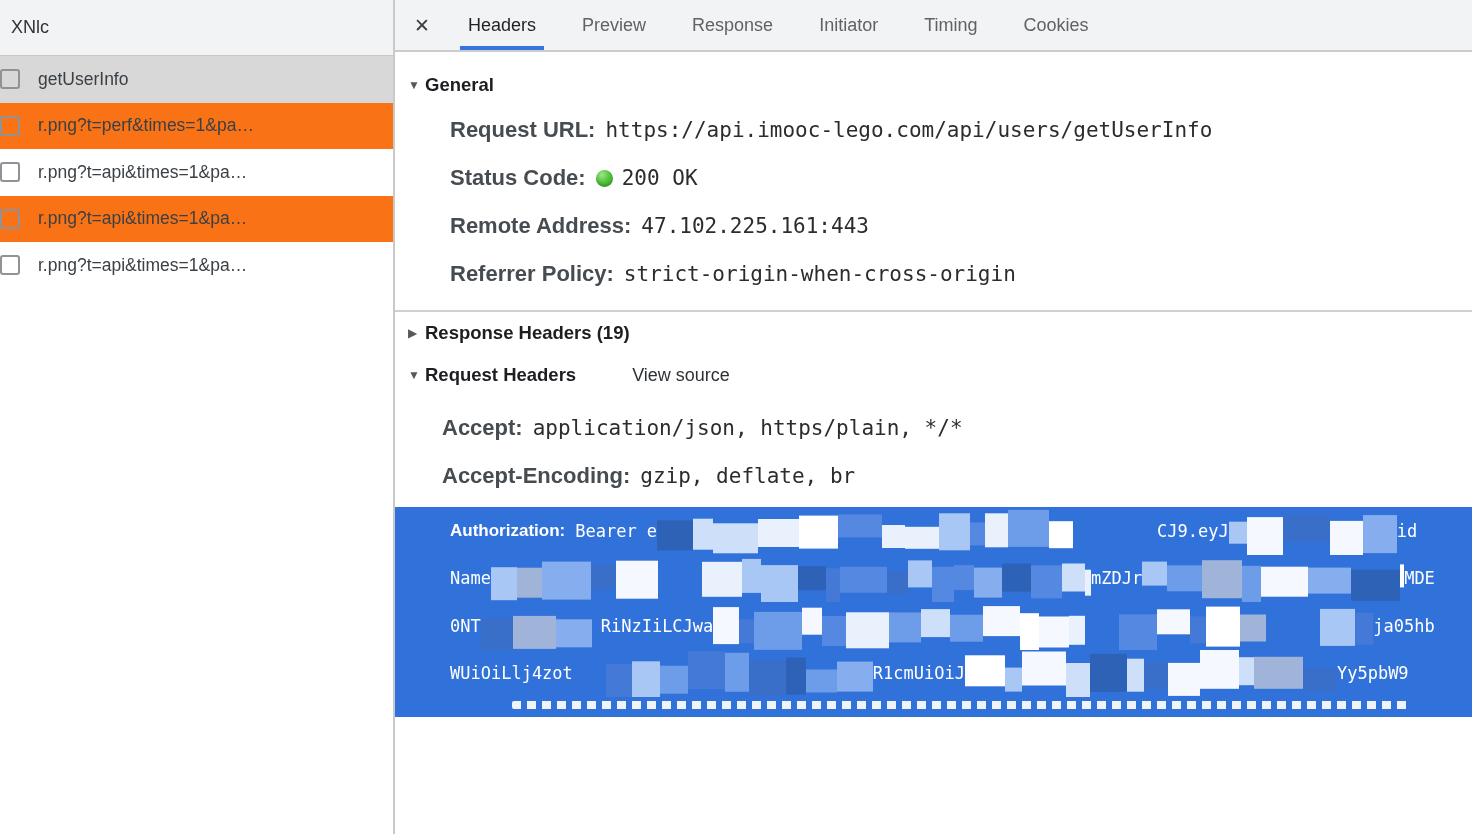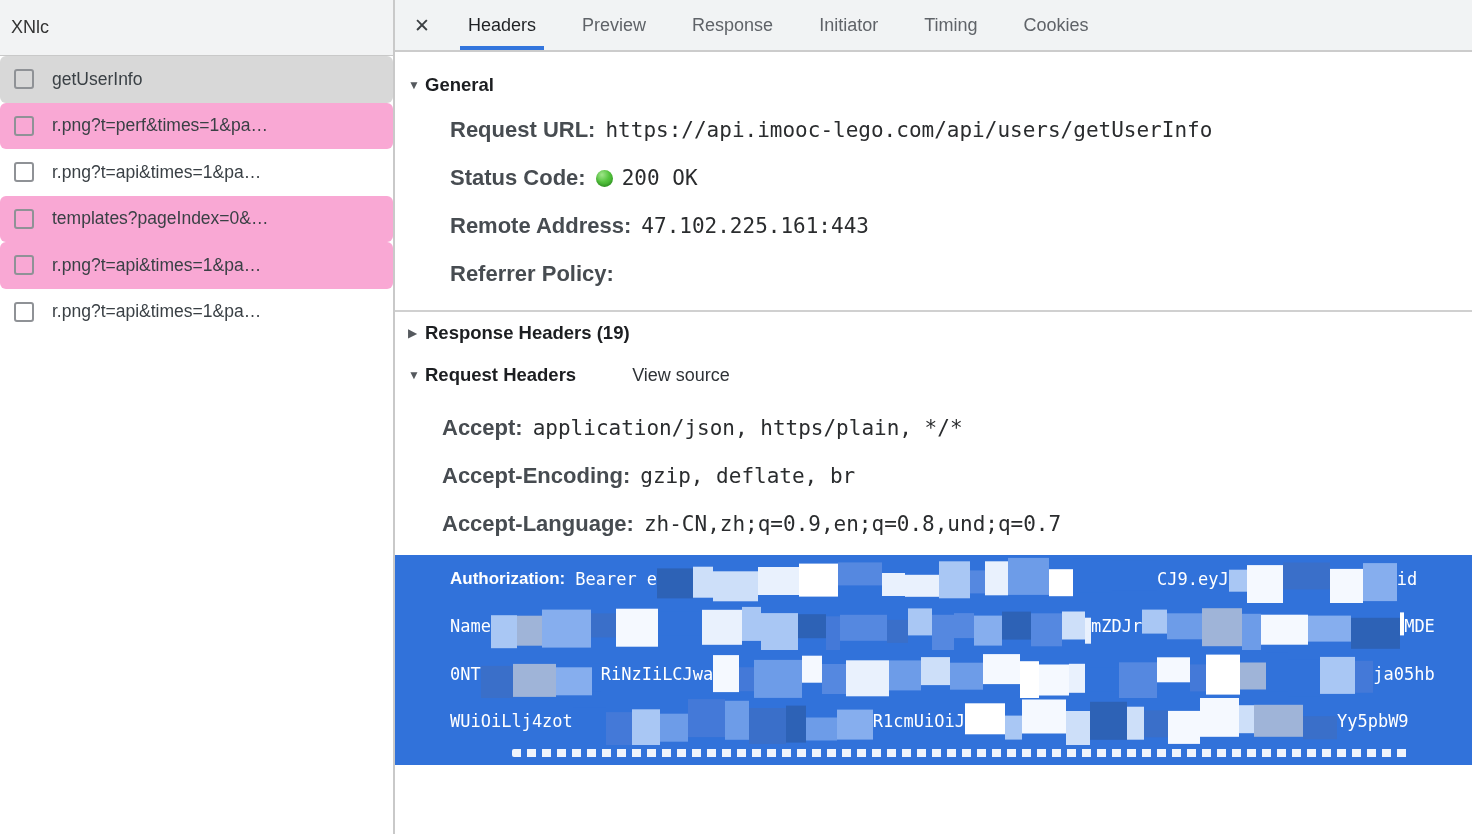--- a/index.html
+++ b/index.html
@@ -3,23 +3,23 @@
 <meta charset="utf-8">
 <style>
   html,body{margin:0;padding:0;width:1472px;height:834px;overflow:hidden;
     font-family:"Liberation Sans",sans-serif;background:#fff;}
   .app{display:flex;width:1472px;height:834px;}
 
   
   .left{flex:0 0 395px;width:395px;border-right:2px solid #c9c9c9;box-sizing:border-box;}
   .left-header{height:56px;background:#f2f3f4;border-bottom:1px solid #c9c9c9;
     display:flex;align-items:center;padding-left:11px;font-size:18px;color:#333;box-sizing:border-box;}
-  .row{height:46.5px;display:flex;align-items:center;padding-left:14px;
-    font-size:17.5px;color:#3a4045;box-sizing:border-box;cursor:default;white-space:nowrap;overflow:hidden;border-radius:6px;}
-  .row.alt{background:#f9a8d4;}
+  .row{height:46.5px;display:flex;align-items:center;padding-left:0;
+    font-size:17.5px;color:#3a4045;box-sizing:border-box;cursor:default;white-space:nowrap;overflow:hidden;}
+  .row.alt{background:#f97316;}
   .row.selected{background:#d8d8d8;}
   .checkbox{flex:none;width:20px;height:20px;border:2px solid #8f9296;border-radius:3px;
     margin-right:18px;background:transparent;box-sizing:border-box;}
   .row-label{overflow:hidden;text-overflow:ellipsis;}
 
   
   .right{flex:1;display:flex;flex-direction:column;min-width:0;}
   .tabbar{flex:none;height:52px;background:#f1f3f4;border-bottom:2px solid #cccccc;
     display:flex;align-items:stretch;box-sizing:border-box;}
   .close{align-self:center;width:26px;text-align:center;margin:0 10px 0 14px;
@@ -73,24 +73,20 @@
         <div class="row alt">
           <span class="checkbox"></span>
           <span class="row-label">r.png?t=perf&amp;times=1&amp;pa…</span>
         </div>
         <div class="row">
           <span class="checkbox"></span>
           <span class="row-label">r.png?t=api&amp;times=1&amp;pa…</span>
         </div>
         <div class="row alt">
           <span class="checkbox"></span>
-          <span class="row-label">templates?pageIndex=0&amp;…</span>
-        </div>
-        <div class="row alt">
-          <span class="checkbox"></span>
           <span class="row-label">r.png?t=api&amp;times=1&amp;pa…</span>
         </div>
         <div class="row">
           <span class="checkbox"></span>
           <span class="row-label">r.png?t=api&amp;times=1&amp;pa…</span>
         </div>
       </div>
   </aside>
 
   <main class="right">
@@ -121,20 +117,21 @@
             <span class="kv-name">Status Code:</span>
             <span class="dot"></span>
             <span class="kv-value">200 OK</span>
           </div>
           <div class="kv-row">
             <span class="kv-name">Remote Address:</span>
             <span class="kv-value">47.102.225.161:443</span>
           </div>
           <div class="kv-row">
             <span class="kv-name">Referrer Policy:</span>
+            <span class="kv-value">strict-origin-when-cross-origin</span>
           </div>
         </div>
 
       <div class="divider"></div>
 
       <div class="sec-row">
         <span class="tri">▶</span>
         <span class="sec-title">Response Headers (19)</span>
       </div>
 
@@ -144,24 +141,20 @@
         <span class="view-source">View source</span>
       </div>
       <div class="kv kv-gap" id="req-kv">
           <div class="kv-row">
             <span class="kv-name">Accept:</span>
             <span class="kv-value">application/json, https/plain, */*</span>
           </div>
           <div class="kv-row">
             <span class="kv-name">Accept-Encoding:</span>
             <span class="kv-value">gzip, deflate, br</span>
-          </div>
-          <div class="kv-row">
-            <span class="kv-name">Accept-Language:</span>
-            <span class="kv-value">zh-CN,zh;q=0.9,en;q=0.8,und;q=0.7</span>
           </div>
         </div>
 
       <div class="auth-block" id="auth">
           <div class="auth-line">
             <span class="auth-label">Authorization:</span>
             <span class="auth-text">Bearer e</span>
             <span class="blocks" style="width: 500px;">
               <span class="block" style="width: 35.6397px; height: 30.0692px; background: rgb(45, 98, 182); transform: translateY(4.4px);"></span>
               <span class="block" style="width: 20.2933px; height: 31.4787px; background: rgb(205, 223, 249); transform: translateY(3.7px);"></span>

